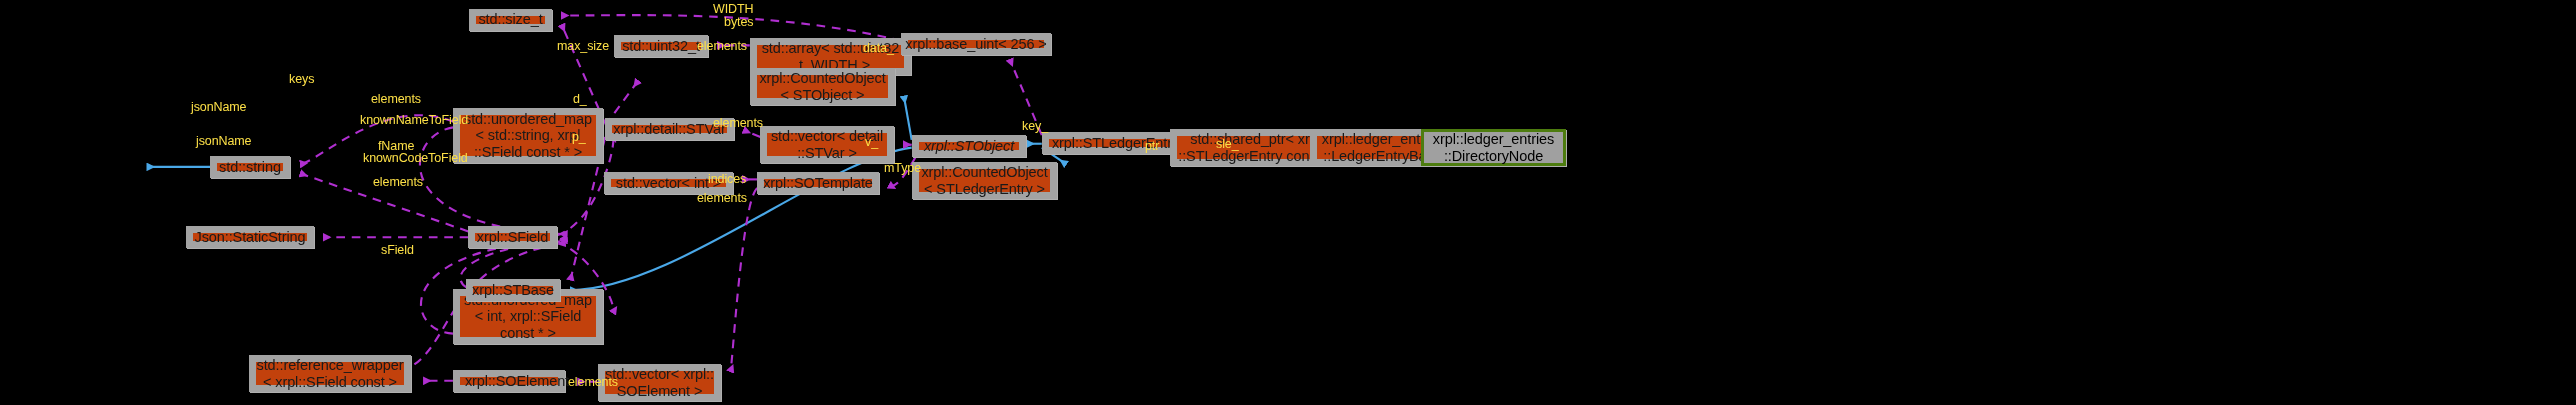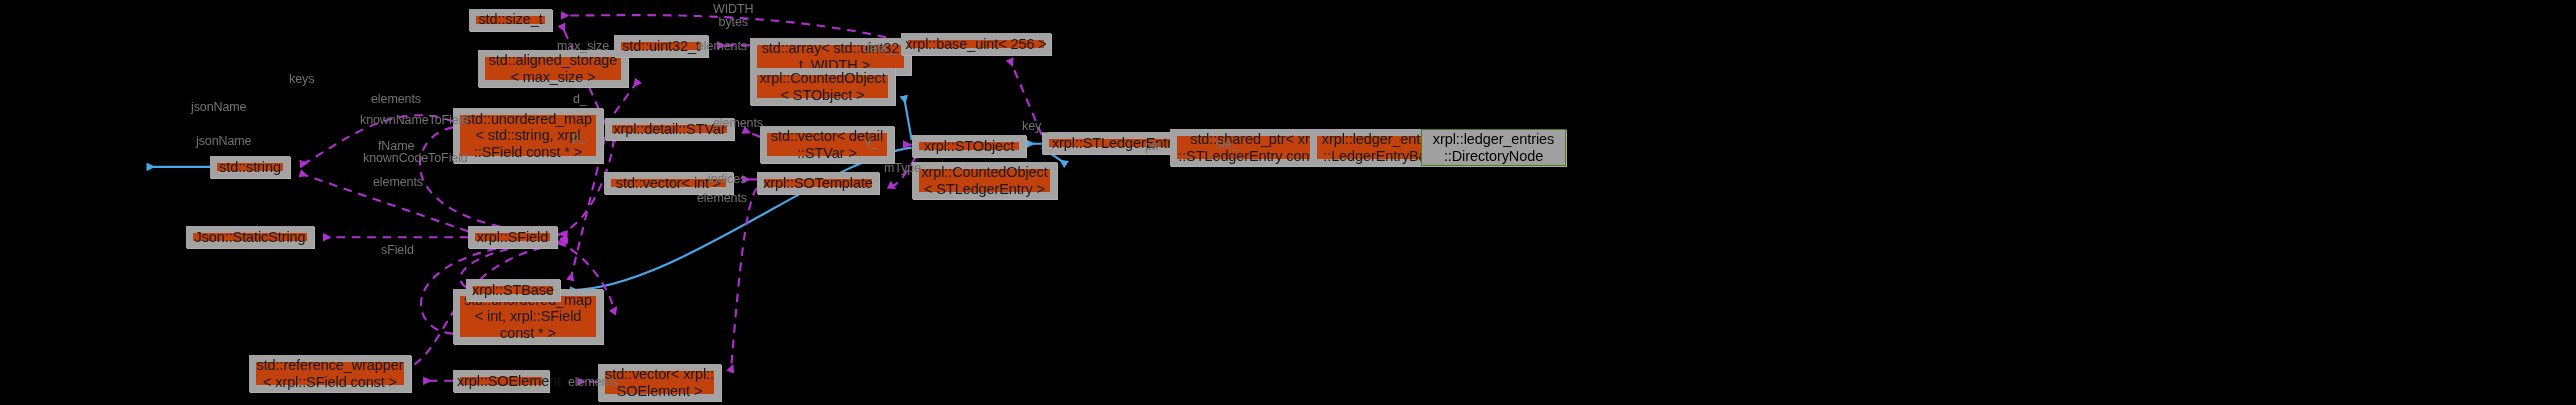--- a/index.html
+++ b/index.html
@@ -23,30 +23,30 @@
     align-items:center;
     justify-content:center;
     text-align:center;
     font-size:14.5px;
     line-height:16.4px;
     white-space:pre;
     letter-spacing:-0.1px;
   }
   .node.current{
     background:#a0a0a0;
-    border:1px solid #4d7c0f;
+    border:3px solid #4d7c0f;
     color:#000;
   }
   .edgelabel{
     position:absolute;
-    color:#737373;
+    color:#fde047;
     font-size:12.5px;
     line-height:13.5px;
     white-space:pre;
-    text-align:center;
+    text-align:right;
     font-family:"Liberation Sans", sans-serif;
     letter-spacing:-0.1px;
   }
 </style>
 </head>
 <body>
 
 <div id="canvas">
 
   <svg id="edges" viewBox="0 0 2673 421" xmlns="http://www.w3.org/2000/svg">
@@ -94,46 +94,44 @@
       <path d="M1081,140 L1048,62"></path>
       <path d="M1214,149 L1244,149"></path>
       <path d="M1359,150 L1401,150"></path>
     </g>
   </svg>
 
   <div class="node" style="left:210px;top:156px;width:80px;height:22px;"><span>std::string</span></div>
   <div class="node" style="left:186px;top:226px;width:128px;height:22px;"><span>Json::StaticString</span></div>
   <div class="node" style="left:468px;top:226px;width:89px;height:22px;"><span>xrpl::SField</span></div>
   <div class="node" style="left:469px;top:8.7px;width:83px;height:22px;"><span>std::size_t</span></div>
-  <div class="node" style="left:478px;top:50px;width:150px;height:37px;"><span>std::aligned_storage
-&lt; max_size &gt;</span></div>
   <div class="node" style="left:453px;top:108px;width:150px;height:55px;"><span>std::unordered_map
 &lt; std::string, xrpl
 ::SField const * &gt;</span></div>
   <div class="node" style="left:453px;top:289px;width:150px;height:55px;"><span>std::unordered_map
 &lt; int, xrpl::SField
 const * &gt;</span></div>
   <div class="node" style="left:466px;top:279px;width:94px;height:22px;"><span>xrpl::STBase</span></div>
-  <div class="node" style="left:453px;top:370px;width:96px;height:22px;padding-left:16px;"><span>xrpl::SOElement</span></div>
+  <div class="node" style="left:453px;top:370px;width:112px;height:22px;padding-left:16px;"><span>xrpl::SOElement</span></div>
   <div class="node" style="left:249px;top:355px;width:162px;height:37px;"><span>std::reference_wrapper
 &lt; xrpl::SField const &gt;</span></div>
   <div class="node" style="left:614px;top:35px;width:94px;height:22px;"><span>std::uint32_t</span></div>
   <div class="node" style="left:605px;top:118px;width:129px;height:22px;"><span>xrpl::detail::STVar</span></div>
   <div class="node" style="left:604px;top:172px;width:129px;height:22px;"><span>std::vector&lt; int &gt;</span></div>
   <div class="node" style="left:598px;top:364px;width:123px;height:37px;"><span>std::vector&lt; xrpl::
 SOElement &gt;</span></div>
   <div class="node" style="left:750px;top:38px;width:161px;height:37px;"><span>std::array&lt; std::uint32
 _t, WIDTH &gt;</span></div>
   <div class="node" style="left:750px;top:68px;width:145px;height:37px;"><span>xrpl::CountedObject
 &lt; STObject &gt;</span></div>
   <div class="node" style="left:760px;top:126px;width:134px;height:37px;"><span>std::vector&lt; detail
 ::STVar &gt;</span></div>
   <div class="node" style="left:757px;top:172px;width:122px;height:22px;"><span>xrpl::SOTemplate</span></div>
   <div class="node" style="left:901px;top:33px;width:150px;height:22px;"><span>xrpl::base_uint&lt; 256 &gt;</span></div>
-  <div class="node" style="left:912px;top:135px;width:114px;height:22px;"><span>xrpl::STObject</span></div>
+  <div class="node" style="left:912px;top:135px;width:114px;height:22px;font-style:italic;"><span>xrpl::STObject</span></div>
   <div class="node" style="left:912px;top:162px;width:145px;height:37px;"><span>xrpl::CountedObject
 &lt; STLedgerEntry &gt;</span></div>
   <div class="node" style="left:1042px;top:132px;width:147px;height:22px;"><span>xrpl::STLedgerEntry</span></div>
   <div class="node" style="left:1170px;top:129px;width:171px;height:37px;"><span>std::shared_ptr&lt; xrpl
 ::STLedgerEntry const &gt;</span></div>
   <div class="node" style="left:1310px;top:129px;width:145px;height:37px;"><span>xrpl::ledger_entries
 ::LedgerEntryBase</span></div>
   <div class="node current" style="left:1421px;top:129px;width:145px;height:37px;"><span>xrpl::ledger_entries
 ::DirectoryNode</span></div>
 

